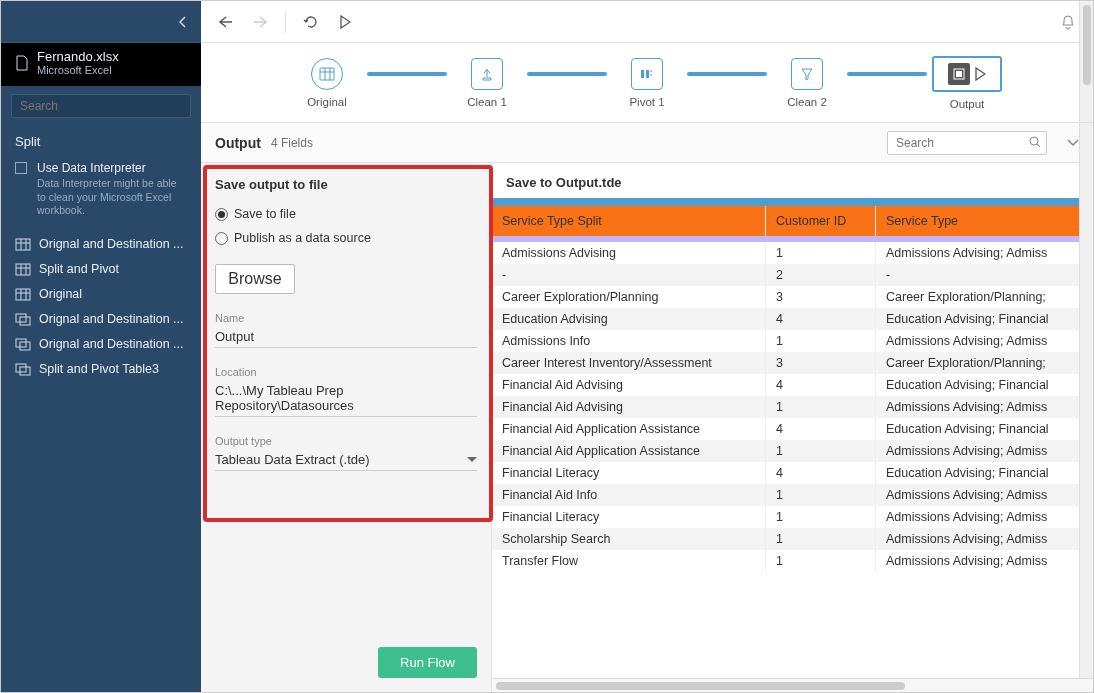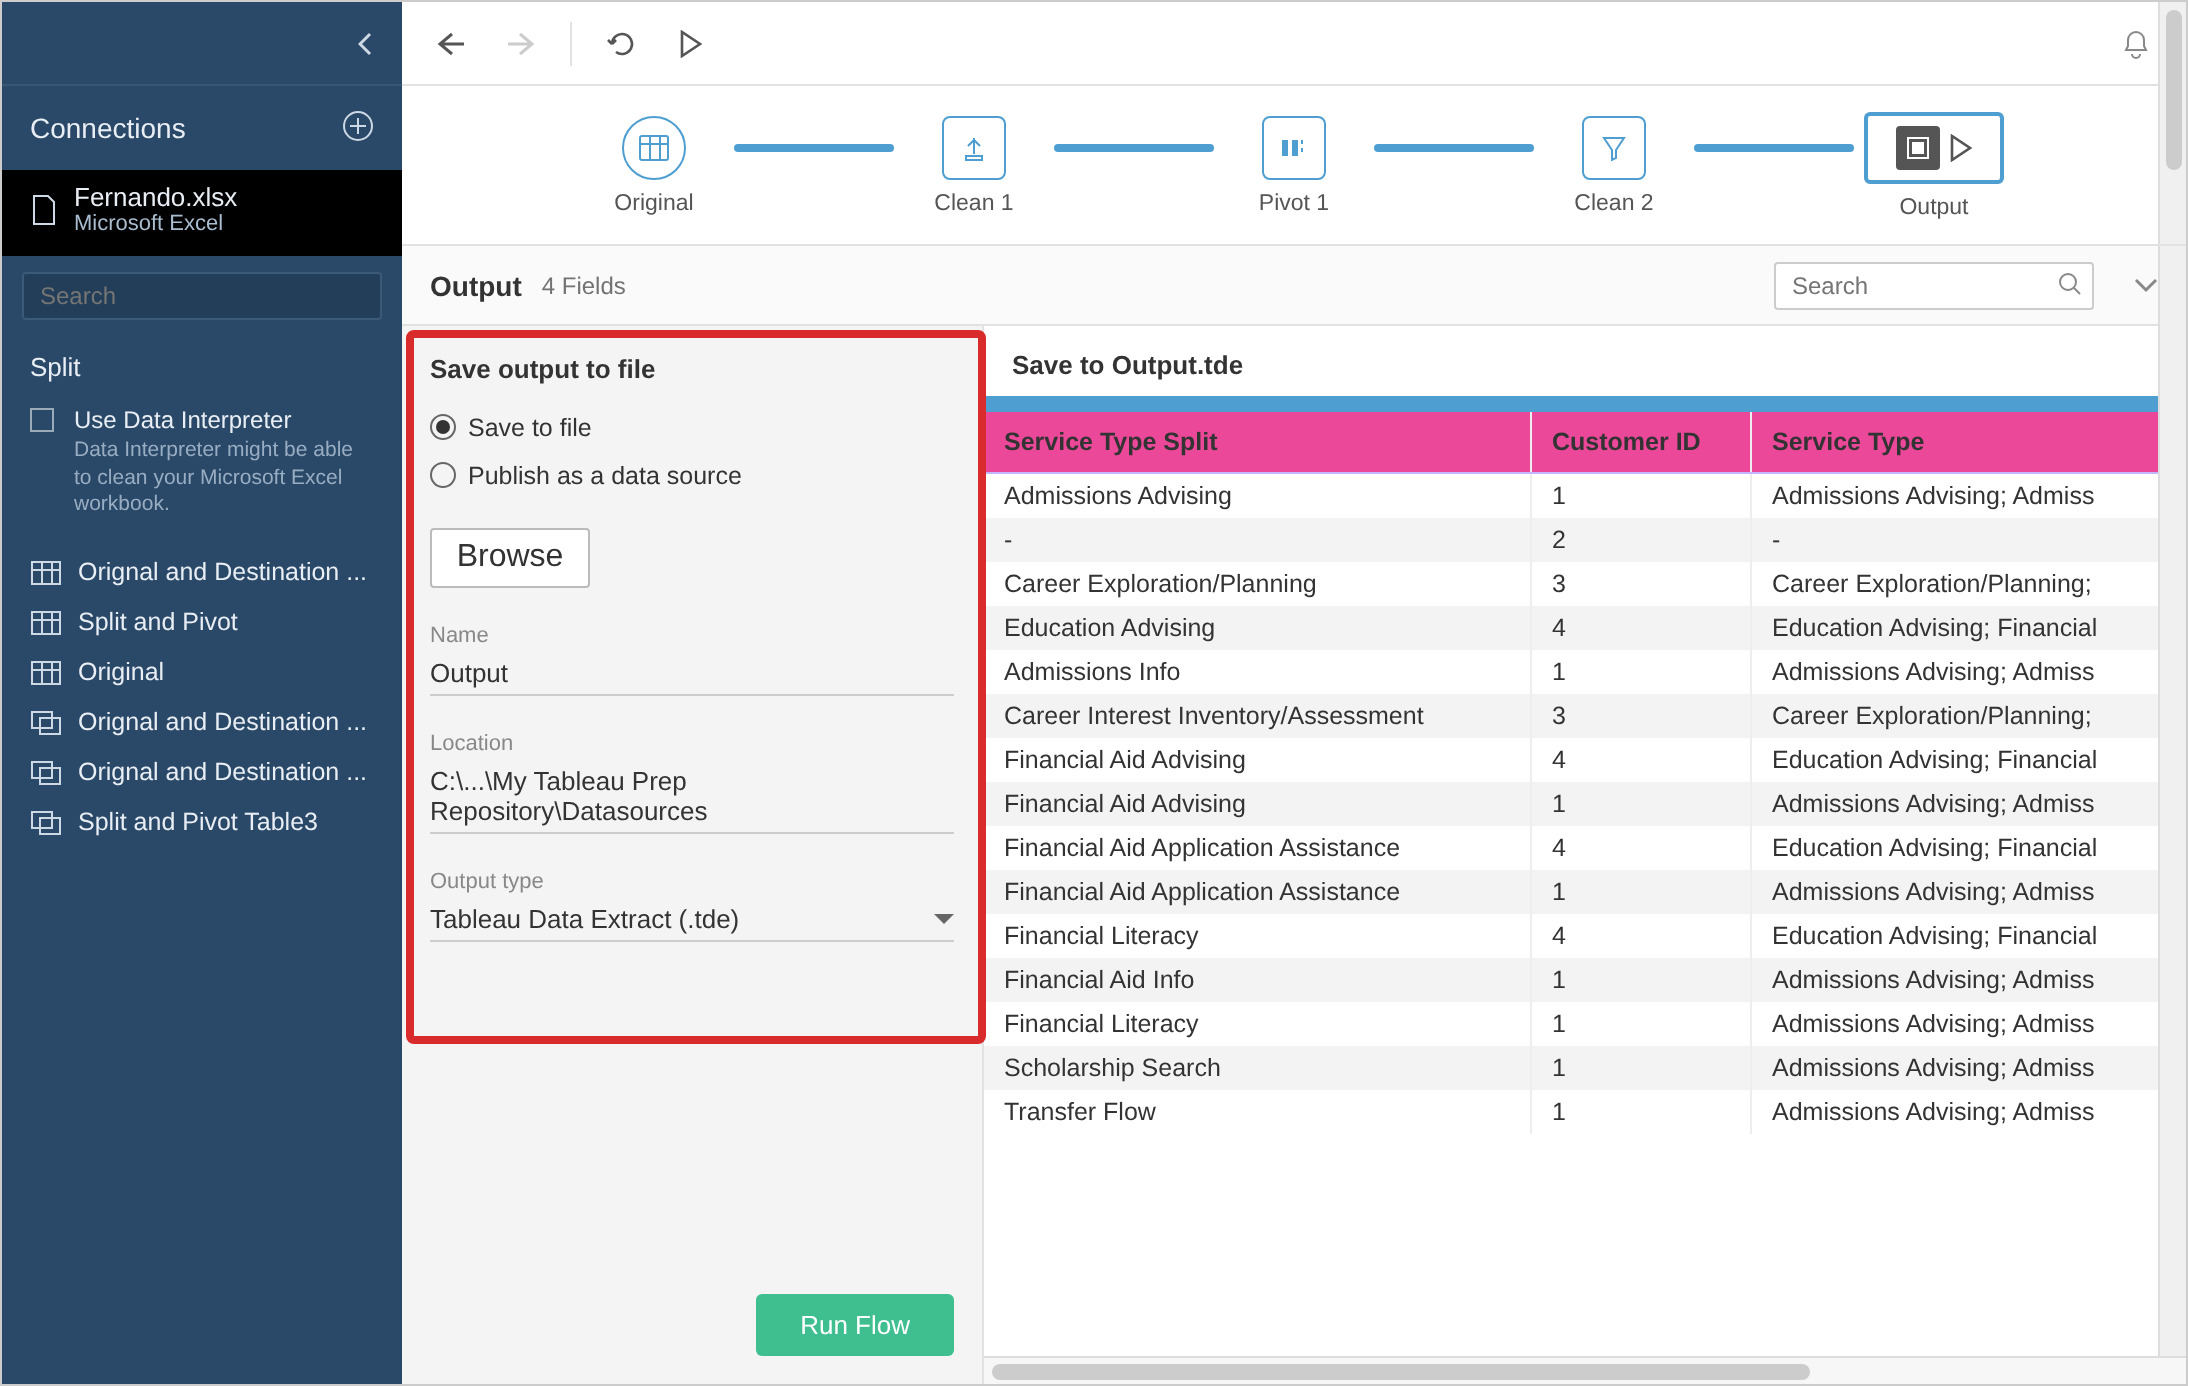--- a/index.html
+++ b/index.html
@@ -40,62 +40,53 @@
 .content-hdr .title{font-weight:600;font-size:14px;color:#333}
 .content-hdr .sub{font-size:12px;color:#737373}
 .content-hdr .search-box{margin-left:auto;position:relative}
 .content-hdr .search-box input{width:160px;padding:4px 22px 4px 8px;border:1px solid #ccc;font-size:12px;border-radius:2px}
 .content-hdr .search-box svg{position:absolute;right:5px;top:5px;color:#888}
 .content-hdr .chev{margin-left:10px;color:#888}
 .panels{flex:1;display:flex;min-height:0}
 .left-panel{width:290px;padding:14px;position:relative;display:flex;flex-direction:column;background:#f4f4f4}
 .highlight-box{position:absolute;left:2px;top:2px;right:-2px;bottom:170px;border:4px solid #d92b2b;border-radius:4px;pointer-events:none}
 .lp-title{font-weight:600;font-size:13px;margin-bottom:10px}
-.radio-row{display:flex;gap:6px;margin:5px 0;font-size:12.5px}
+.radio-row{display:flex;align-items:center;gap:6px;margin:5px 0;font-size:12.5px}
 .radio{width:13px;height:13px;border:1px solid #666;border-radius:50%;display:flex;align-items:center;justify-content:center}
 .radio.checked::after{content:"";width:7px;height:7px;background:#333;border-radius:50%}
 .browse-btn{margin-top:14px;width:80px;padding:5px 0;background:#fff;border:1px solid #bbb;font-size:16px;text-align:center;border-radius:2px}
 .field-label{font-size:11px;color:#888;margin-top:18px}
 .field-value{font-size:13px;padding:5px 0 3px;border-bottom:1px solid #ccc;color:#333;display:flex;justify-content:space-between;align-items:center}
 .run-flow{margin-top:auto;align-self:flex-end;background:#3fbf8f;color:#fff;border:none;padding:8px 22px;font-size:13px;border-radius:3px}
 .right-panel{flex:1;display:flex;flex-direction:column;border-left:1px solid #e2e2e2;min-width:0}
 .rp-title{font-weight:600;font-size:13px;padding:12px 14px 8px}
 .rp-bar{height:8px;background:#4e9ed1}
 .data-table{flex:1;overflow:auto}
 table{border-collapse:collapse;width:100%;font-size:12.5px}
-th{text-align:left;font-weight:700;padding:8px 10px;border-bottom:1px solid #c4b5fd;background:#ec4899}
+th{text-align:left;font-weight:400;padding:8px 10px;border-bottom:6px solid #c4b5fd;background:#f97316}
 td{padding:4px 10px;border-bottom:0;white-space:nowrap}
 tbody tr:nth-child(even){background:#f3f3f3}
 .col-id{width:110px;border-left:1px solid #eee}
 .col-st{border-left:1px solid #eee}
 .hscroll{height:14px;border-top:1px solid #ddd;background:#f7f7f7;position:relative}
 .hscroll::after{content:"";position:absolute;left:4px;top:3px;width:68%;height:8px;background:#ccc;border-radius:4px}
 .vscroll{position:absolute;right:0;top:0;bottom:0;width:14px;background:#f0f0f0;border-left:1px solid #ddd}
 .vscroll::after{content:"";position:absolute;top:4px;left:3px;width:8px;height:80px;background:#ccc;border-radius:4px}
 </style>
 </head>
 <body>
 
 <div class="app">
   <div class="vscroll"></div>
 
   <div class="sidebar">
     <div class="sb-collapse">
       <svg width="8" height="12" viewBox="0 0 8 12">
           <path d="M6 1 L1 6 L6 11" stroke="#cdd9e5" stroke-width="1.5" fill="none"></path>
         </svg>
-    </div>
-    <div class="sb-header">
-      <span>Connections</span>
-      <span>
-        <svg width="16" height="16" viewBox="0 0 16 16">
-            <circle cx="8" cy="8" r="7" stroke="#cdd9e5" fill="none"></circle>
-            <path d="M8 4v8M4 8h8" stroke="#cdd9e5"></path>
-          </svg>
-      </span>
     </div>
     <div class="sb-conn">
       <svg width="14" height="16" viewBox="0 0 14 16">
           <path d="M2 1h7l3 3v11H2z" fill="none" stroke="#cdd9e5"></path>
         </svg>
       <div>
         <div class="fname">Fernando.xlsx</div>
         <div class="fsub">Microsoft Excel</div>
       </div>
     </div>

